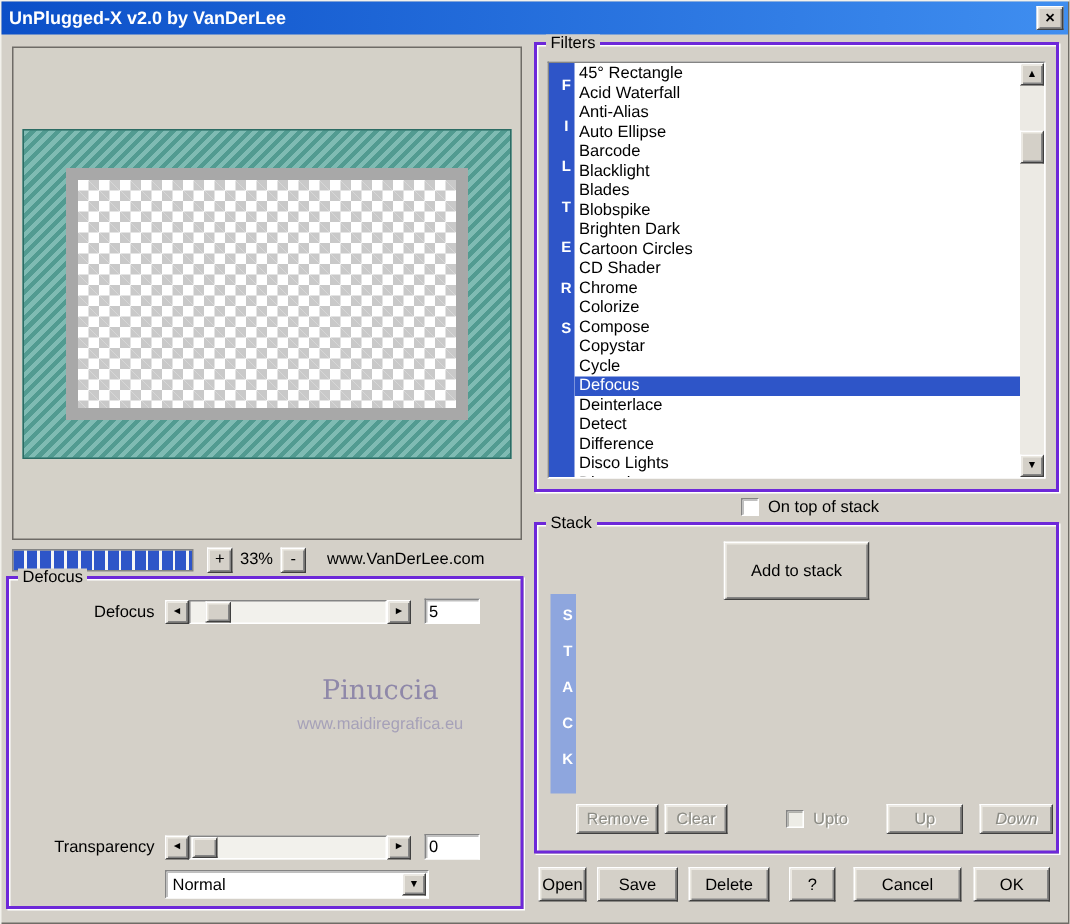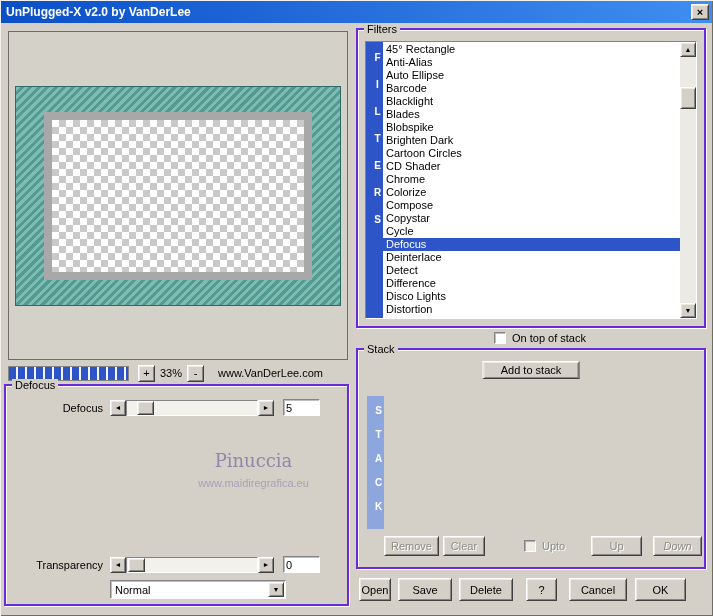--- a/index.html
+++ b/index.html
@@ -137,35 +137,35 @@
   .checkbox-row { position:absolute; display:flex; align-items:center; }
   .ontop-row { left:494px; top:332px; }
   .checkbox {
     width:12px; height:12px; margin-right:6px; background:#fff;
     border:1px solid; border-color:#848484 #ffffff #ffffff #848484;
     box-shadow: inset 1px 1px 0 rgba(0,0,0,0.25);
   }
   .checkbox.dim { background:#EDECE6; }
   
   .stack-group { left:356px; top:348px; width:350px; height:221px; }
-  .add-btn { position:absolute; top:11px; left:50%; transform:translateX(-50%); width:97px; height:18px; }
+  .add-btn { position:absolute; top:11px; left:50%; transform:translateX(-50%); width:97px; height:39px; }
   .vlabel-stack { position:absolute; top:46px; left:9px; width:17px; height:133px; background:#8EA6DE; letter-spacing:13px; padding-top:9px; }
   .stack-btn { position:absolute; top:186px; height:20px; }
   .b-remove { left:26px;  width:55px; }
   .b-clear  { left:85px;  width:42px; }
   .upto-row { left:166px; top:190px;align-items:flex-end; }
   .b-up     { left:233px; width:51px; }
   .b-down   { left:295px; width:49px;font-style:italic; }
   
   .footer { position:absolute; left:359px; top:578px; height:23px; display:flex; align-items:stretch; }
   .f-open   { width:32px; margin-right:7px; }
   .f-save   { width:54px; margin-right:7px; }
   .f-delete { width:54px; margin-right:13px; }
   .f-help   { width:31px; margin-right:12px; }
-  .f-cancel { width:58px; margin-right:8px; }
+  .f-cancel { width:72px; margin-right:8px; }
   .f-ok     { width:51px; }
 </style>
 </head>
 <body>
 
 <div class="window">
 
   <div class="titlebar">
     <span>UnPlugged-X v2.0 by VanDerLee</span>
     <div class="close-btn raised btn">
@@ -224,20 +224,21 @@
   </div>
 
   <div class="group filters-group">
     <span class="group-label">Filters</span>
     <div class="filters-inner">
       <div class="listwrap">
         <div class="vlabel vlabel-filters">FILTERS</div>
         <div class="items">
 
         <div class="list-item">45° Rectangle</div>
+            <div class="list-item">Acid Waterfall</div>
             <div class="list-item">Anti-Alias</div>
             <div class="list-item">Auto Ellipse</div>
             <div class="list-item">Barcode</div>
             <div class="list-item">Blacklight</div>
             <div class="list-item">Blades</div>
             <div class="list-item">Blobspike</div>
             <div class="list-item">Brighten Dark</div>
             <div class="list-item">Cartoon Circles</div>
             <div class="list-item">CD Shader</div>
             <div class="list-item">Chrome</div>

